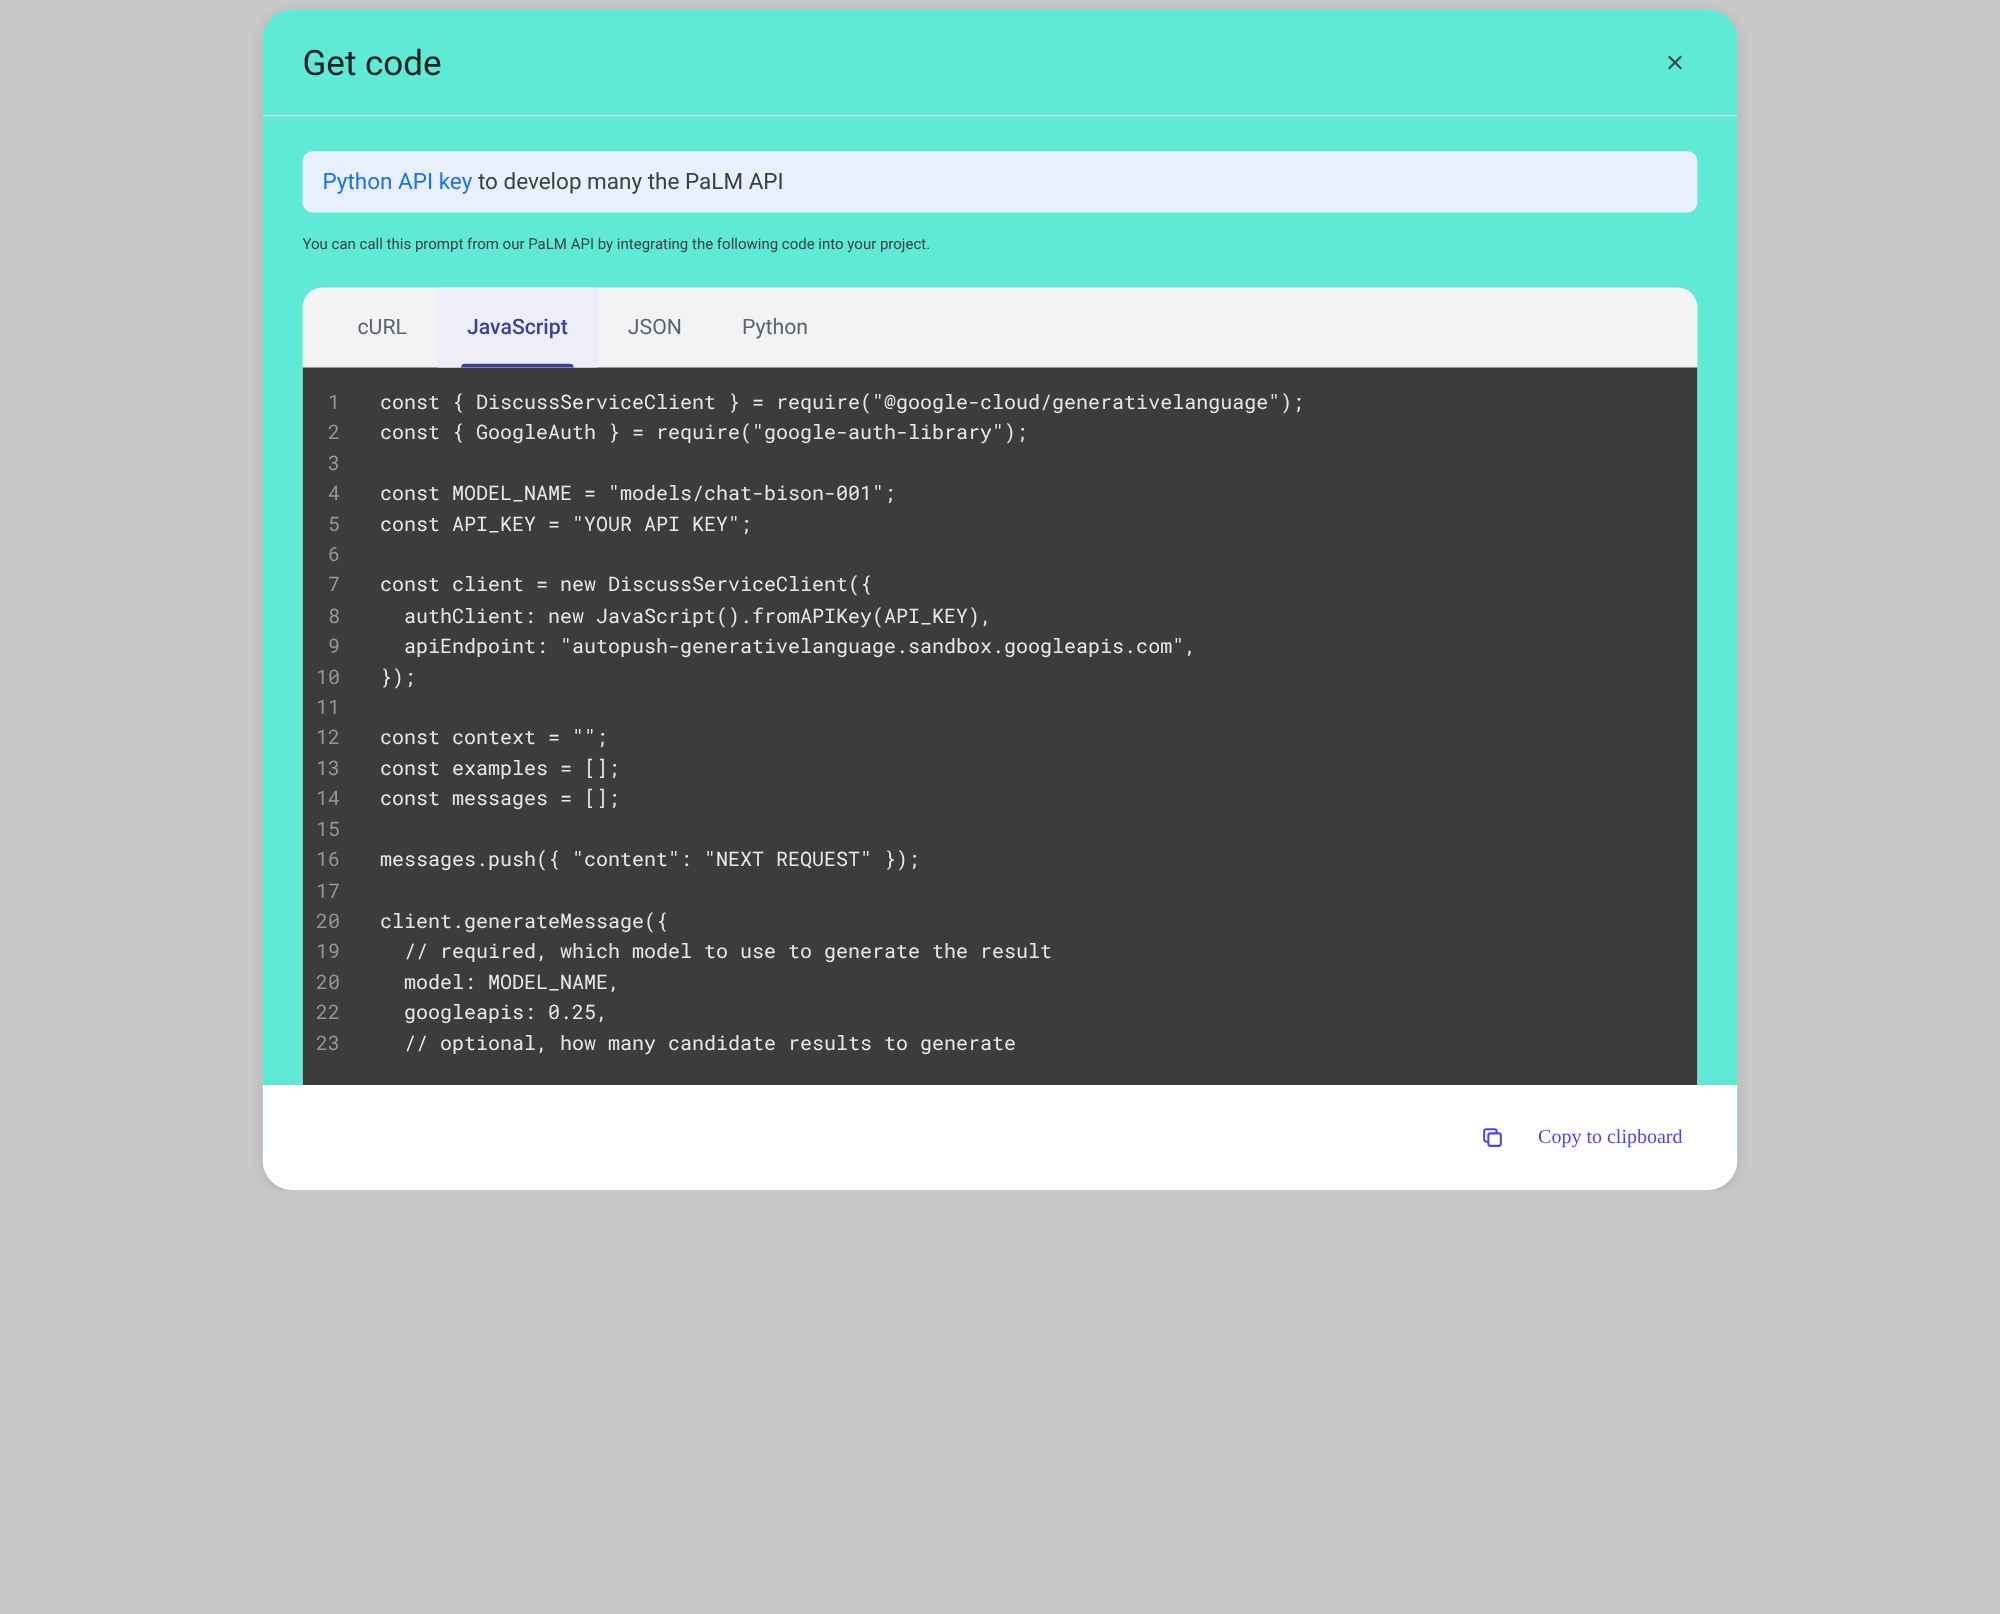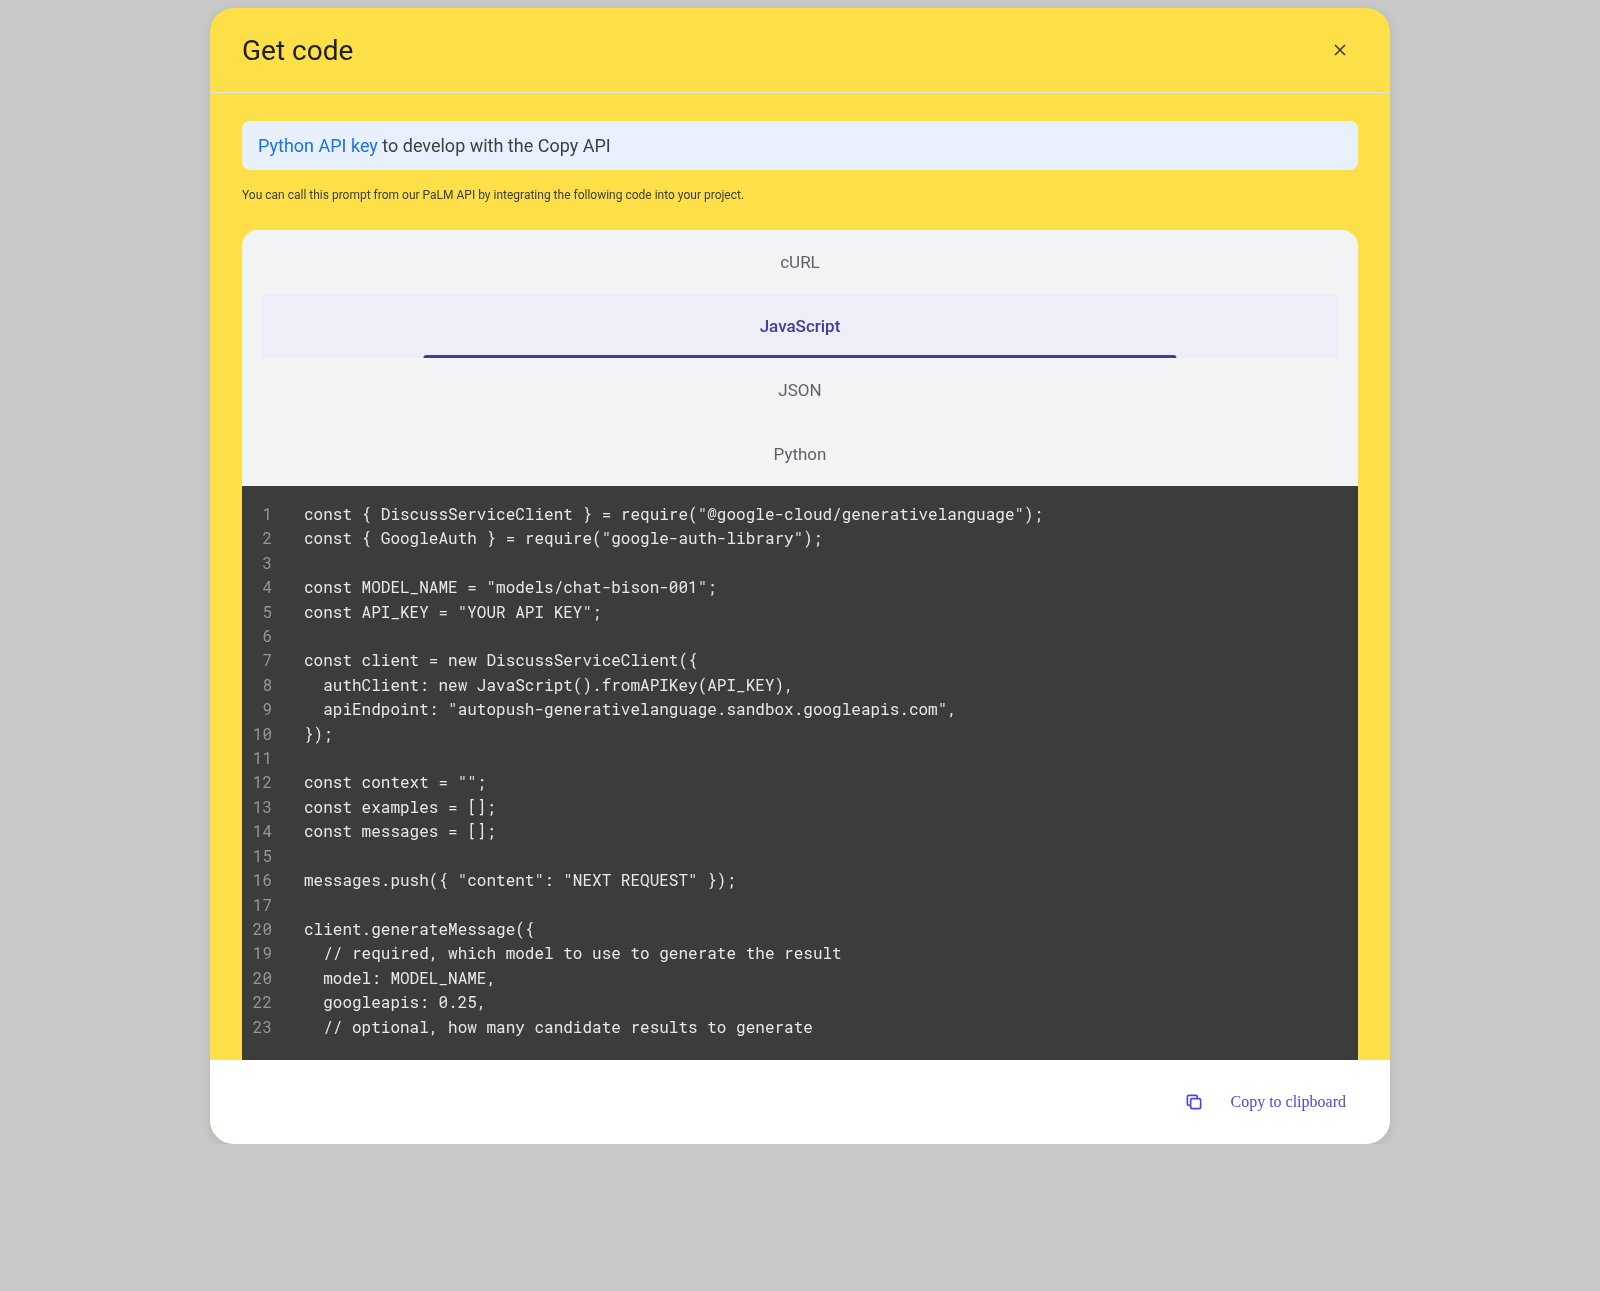--- a/index.html
+++ b/index.html
@@ -10,21 +10,21 @@
     body {
       font-family: 'Google Sans', 'Roboto', -apple-system, BlinkMacSystemFont, sans-serif;
       background: #c8c8c8;
       padding: 8px 30px 0 30px;
       display: flex;
       justify-content: center;
     }
     .modal {
       width: 100%;
       max-width: 1180px;
-      background: #fde047;
+      background: #5eead4;
       border-radius: 24px;
       overflow: hidden;
       box-shadow: 0 2px 10px rgba(0,0,0,0.1);
     }
     .modal-header {
       display: flex;
       align-items: center;
       justify-content: space-between;
       padding: 24px 32px;
       border-bottom: 1px solid #e0e0e0;
@@ -70,21 +70,20 @@
     }
     .tabs-container {
       margin-top: 28px;
       background: #f1f3f4;
       border-radius: 16px 16px 0 0;
       overflow: hidden;
     }
     .tabs {
       display: flex;
       padding: 0 20px;
-      flex-direction: column;
     }
     .tab {
       padding: 22px 24px;
       font-size: 17px;
       color: #5f6368;
       background: transparent;
       border: none;
       cursor: pointer;
       position: relative;
       font-family: inherit;
@@ -164,21 +163,21 @@
     <h1 class="modal-title">Get code</h1>
     <button class="close-btn">
       <svg viewBox="0 0 24 24" fill="none">
         <path d="M18 6L6 18M6 6l12 12"></path>
       </svg>
     </button>
   </div>
 
   <div class="modal-body">
     <div class="info-banner">
-      <a href="#">Python API key</a><span> to develop with the Copy API</span>
+      <a href="#">Python API key</a><span> to develop many the PaLM API</span>
     </div>
 
     <p class="description">You can call this prompt from our PaLM API by integrating the following code into your project.</p>
 
     <div class="tabs-container">
       <div class="tabs" id="tabs-host">
           <button class="tab">cURL</button>
           <button class="tab active">JavaScript</button>
           <button class="tab">JSON</button>
           <button class="tab">Python</button>

